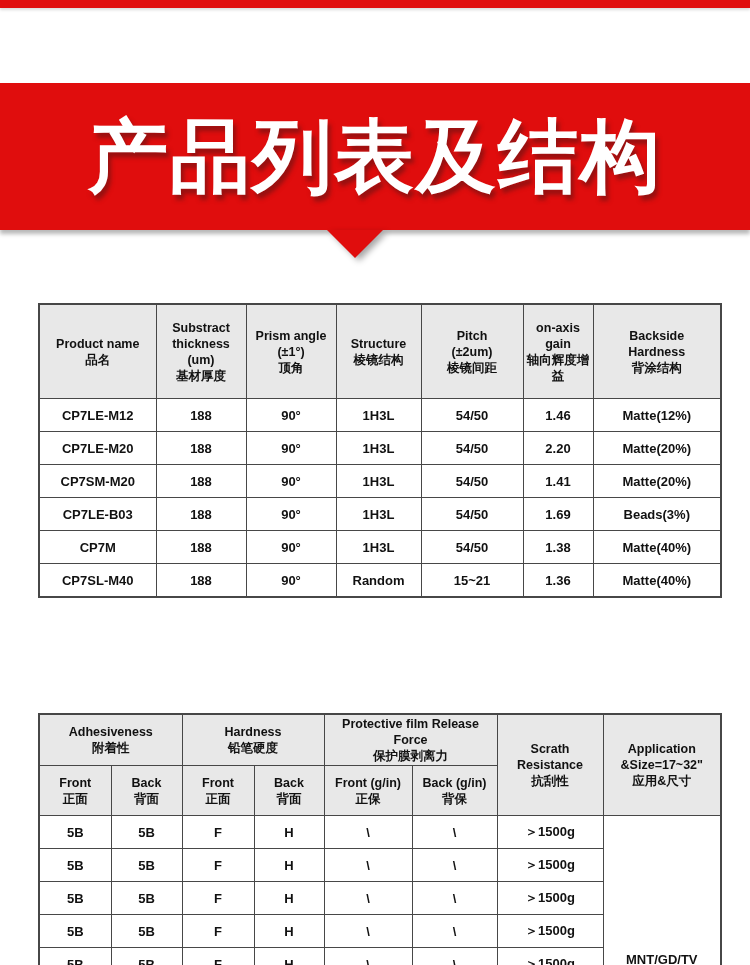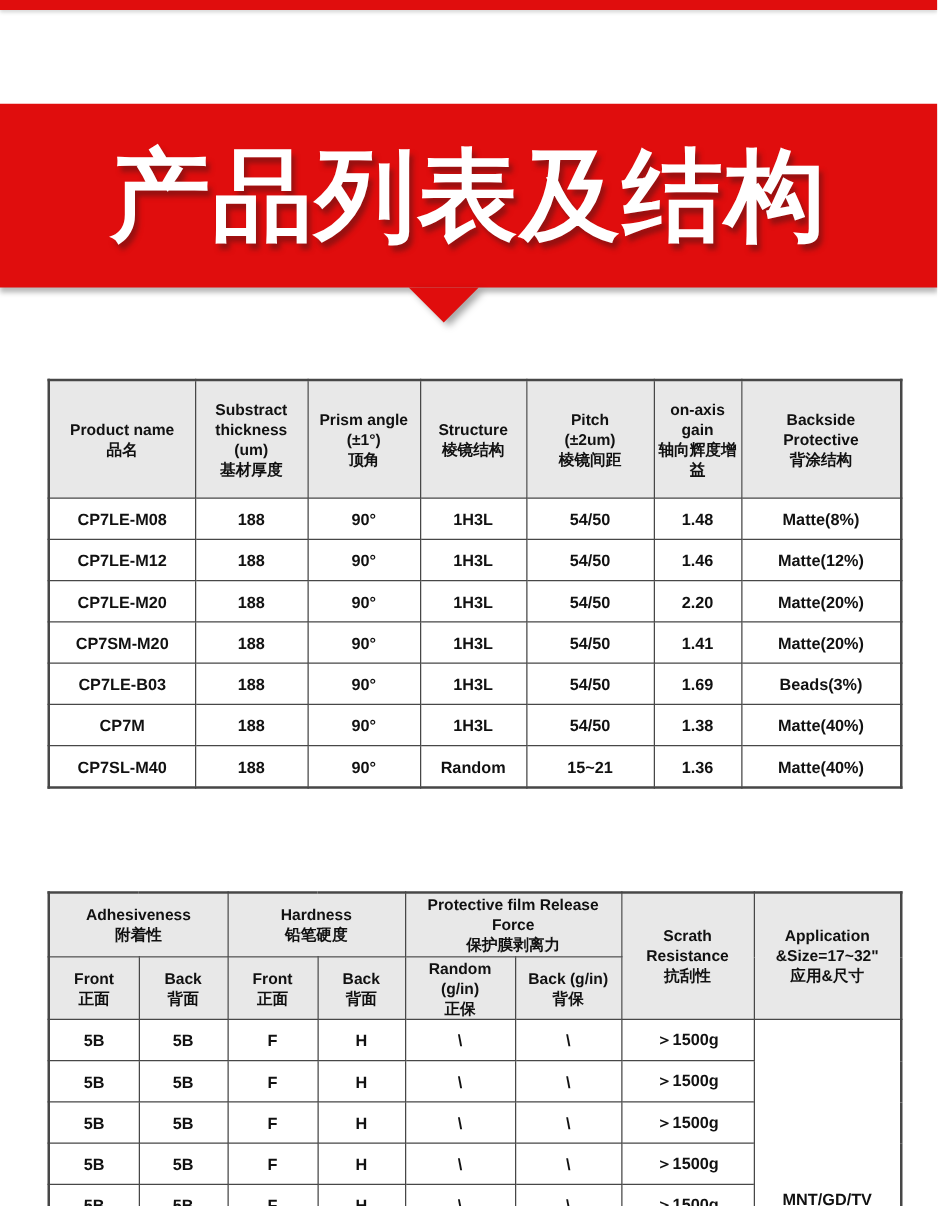--- a/index.html
+++ b/index.html
@@ -120,34 +120,25 @@
 顶角</th>
         <th>Structure
 棱镜结构</th>
         <th>Pitch
 (±2um)
 棱镜间距</th>
         <th>on-axis
 gain
 轴向辉度增益</th>
         <th>Backside
-Protective
+Hardness
 背涂结构</th>
       </tr>
     </thead>
     <tbody>
-        <tr>
-          <td>CP7LE-M08</td>
-          <td>188</td>
-          <td>90°</td>
-          <td>1H3L</td>
-          <td>54/50</td>
-          <td>1.48</td>
-          <td>Matte(8%)</td>
-        </tr>
         <tr>
           <td>CP7LE-M12</td>
           <td>188</td>
           <td>90°</td>
           <td>1H3L</td>
           <td>54/50</td>
           <td>1.46</td>
           <td>Matte(12%)</td>
         </tr>
         <tr>
@@ -227,21 +218,21 @@
       </tr>
       <tr class="sub-row">
         <th>Front
 正面</th>
         <th>Back
 背面</th>
         <th>Front
 正面</th>
         <th>Back
 背面</th>
-        <th>Random (g/in)
+        <th>Front (g/in)
 正保</th>
         <th>Back (g/in)
 背保</th>
       </tr>
     </thead>
     <tbody>
         <tr>
           <td>5B</td>
           <td>5B</td>
           <td>F</td>

